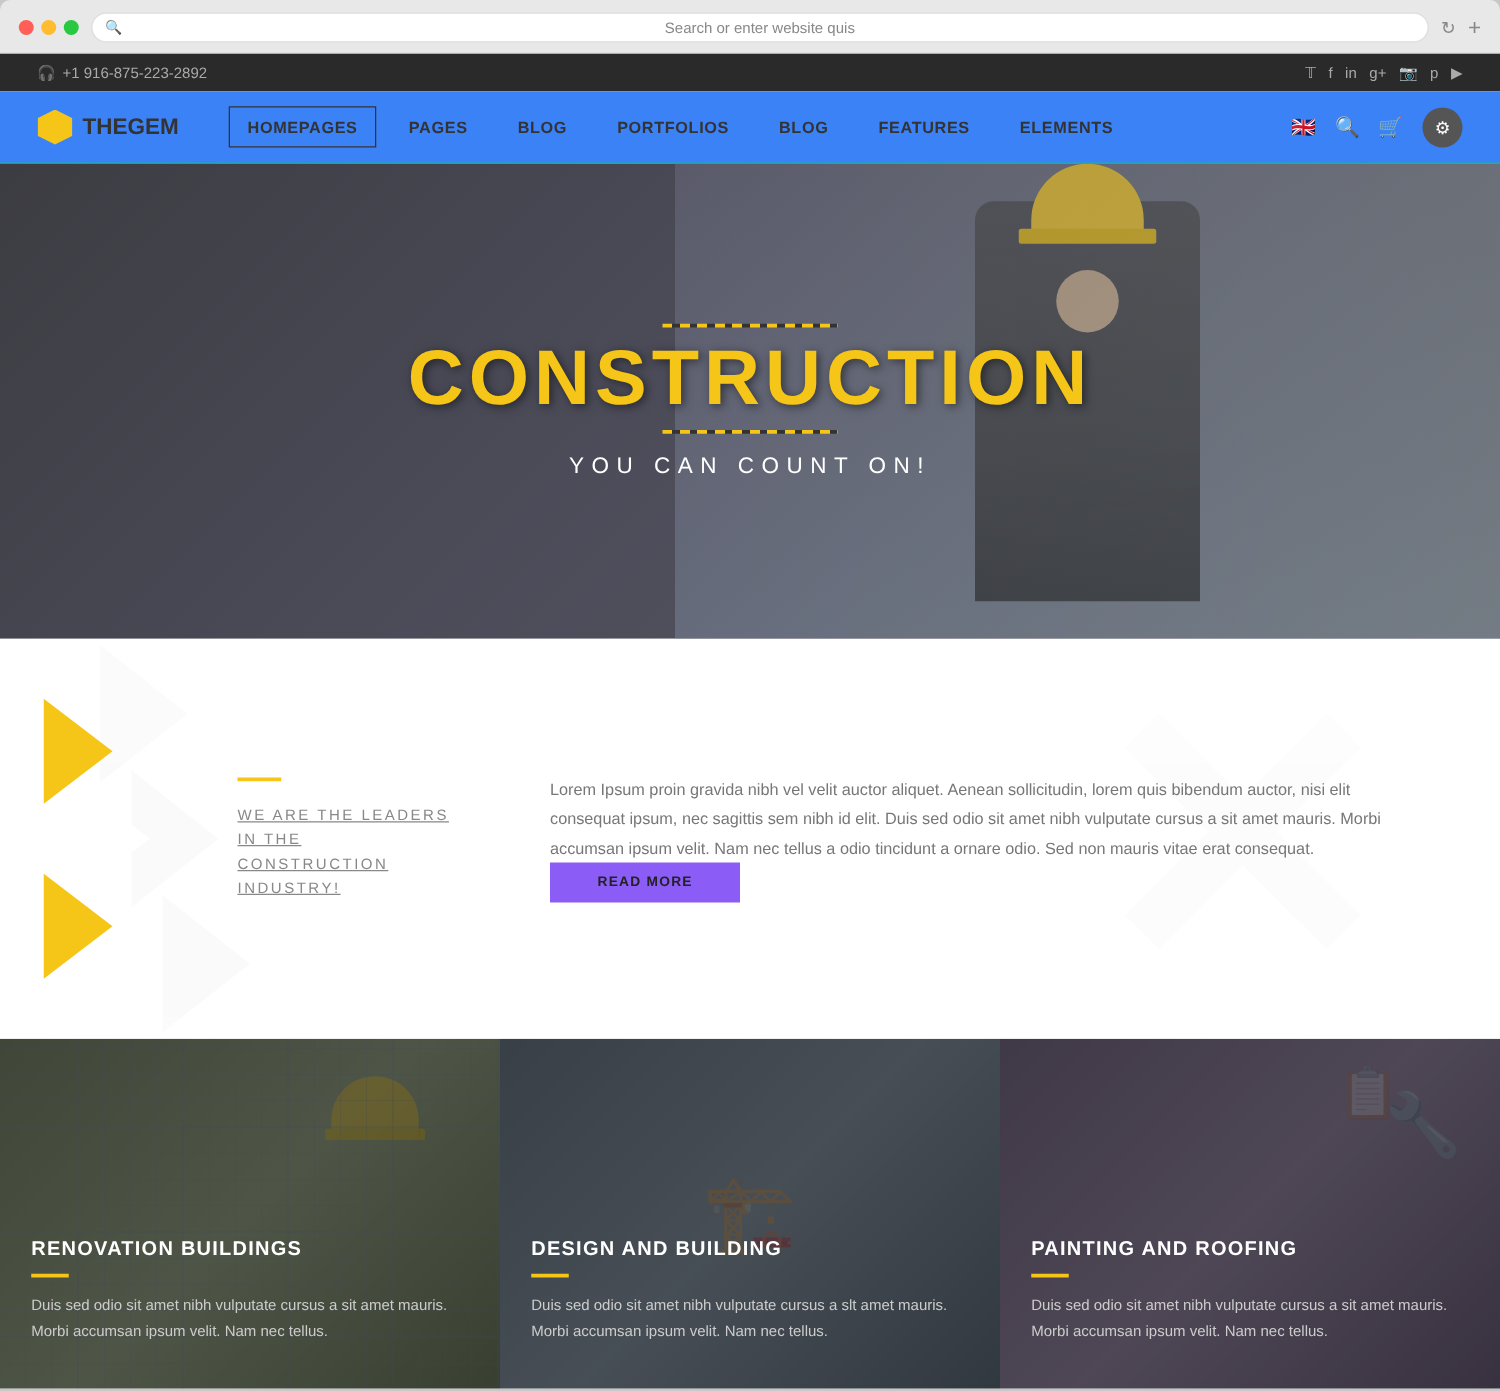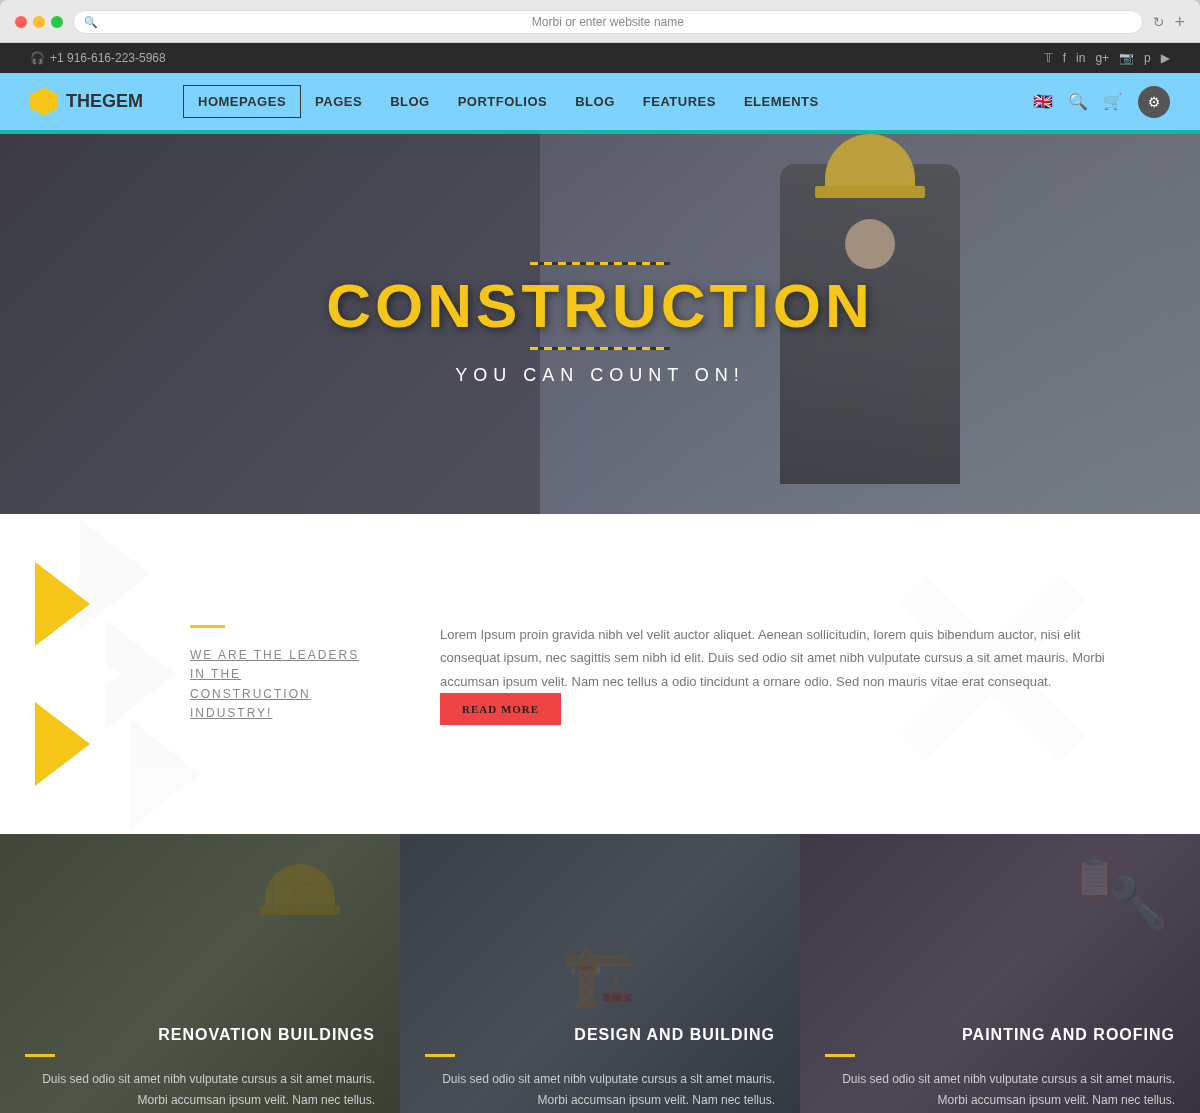--- a/index.html
+++ b/index.html
@@ -44,30 +44,30 @@
       background: #2a2a2a;
       display: flex; justify-content: space-between; align-items: center;
       padding: 8px 30px; font-size: 12px; color: #aaa;
     }
     .phone { display: flex; align-items: center; gap: 5px; }
     .social-icons { display: flex; gap: 10px; }
     .social-icons span { color: #aaa; font-size: 12px; cursor: pointer; }
 
     
     .navbar {
-      background: #7dd3fc; display: flex; align-items: center;
-      padding: 12px 30px; border-bottom: 4px solid #14b8a6;
+      background: #3b82f6; display: flex; align-items: center;
+      padding: 12px 30px; border-bottom: 1px solid #14b8a6;
     }
     .logo { display: flex; align-items: center; gap: 8px; font-weight: bold; font-size: 18px; color: #333; }
     .logo-icon {
       width: 28px; height: 28px;
       background: #f5c518;
       clip-path: polygon(50% 0%, 100% 25%, 100% 75%, 50% 100%, 0% 75%, 0% 25%);
     }
-    .nav-links { display: flex; align-items: center; gap: 0; margin-left: 40px; }
+    .nav-links { display: flex; align-items: center; gap: 12px; margin-left: 40px; }
     .nav-link {
       padding: 8px 14px; font-size: 13px; font-weight: 600; color: #333;
       text-decoration: none; cursor: pointer; letter-spacing: 0.5px;
     }
     .nav-link.active { border: 1px solid #333; }
     .nav-actions { margin-left: auto; display: flex; align-items: center; gap: 15px; }
     .flag { font-size: 16px; }
     .nav-icon { font-size: 16px; color: #333; cursor: pointer; }
     .settings-btn {
       width: 32px; height: 32px; background: #555; border-radius: 50%;
@@ -142,24 +142,24 @@
       font-size: 12px; color: #888; letter-spacing: 2px;
       text-transform: uppercase; line-height: 1.6; text-decoration: underline;
     }
     .about-right {
       flex: 1; position: relative; z-index: 2;
     }
     .about-text {
       font-size: 13px; color: #777; line-height: 1.8; 
     }
     .read-more-btn {
-      display: inline-block; background: #ef4444; color: #222;
-      padding: 10px 22px; font-size: 11px; font-weight: 700;
+      display: inline-block; background: #8b5cf6; color: #222;
+      padding: 10px 38px; font-size: 11px; font-weight: 700;
       letter-spacing: 1px; text-transform: uppercase;
-      cursor: pointer; border: none; text-decoration: none; font-family: Liberation Serif, serif;
+      cursor: pointer; border: none; text-decoration: none;
     }
 
     
     .services-section {
       display: grid; grid-template-columns: 1fr 1fr 1fr;
     }
     .service-card {
       position: relative; height: 280px; overflow: hidden;
     }
     .service-bg {
@@ -172,21 +172,21 @@
       background: linear-gradient(135deg, #5a6a7a 0%, #7a8a9a 50%, #4a5a6a 100%);
     }
     .service-bg-3 {
       background: linear-gradient(135deg, #6a5a7a 0%, #8a7a9a 50%, #5a4a6a 100%);
     }
     .service-overlay {
       position: absolute; inset: 0; background: rgba(30,30,30,0.55);
     }
     .service-content {
       position: absolute; bottom: 0; left: 0; right: 0;
-      padding: 25px 25px 4px; z-index: 2; text-align: right;
+      padding: 25px 25px 36px; z-index: 2;
     }
     .service-title {
       font-size: 16px; font-weight: 800; color: white;
       text-transform: uppercase; letter-spacing: 1px; margin-bottom: 10px;
     }
     .service-divider {
       width: 30px; height: 3px; background: #f5c518; margin-bottom: 12px;
     }
     .service-text {
       font-size: 12px; color: #ccc; line-height: 1.7;
@@ -197,33 +197,33 @@
 
 <div class="browser-chrome">
   <div class="browser-controls">
     <div class="browser-dots">
       <div class="dot dot-red"></div>
       <div class="dot dot-yellow"></div>
       <div class="dot dot-green"></div>
     </div>
     <div class="browser-address">
       <span class="search-icon-addr">🔍</span>
-      <span>Morbi or enter website name</span>
+      <span>Search or enter website quis</span>
     </div>
     <span class="reload-icon">↻</span>
     <span class="add-tab">+</span>
   </div>
 </div>
 
 <div class="website">
 
   <div class="top-bar">
     <div class="phone">
       <span>🎧</span>
-      <span>+1 916-616-223-5968</span>
+      <span>+1 916-875-223-2892</span>
     </div>
     <div class="social-icons">
       <span>𝕋</span>
       <span>f</span>
       <span>in</span>
       <span>g+</span>
       <span>📷</span>
       <span>p</span>
       <span>▶</span>
     </div>

